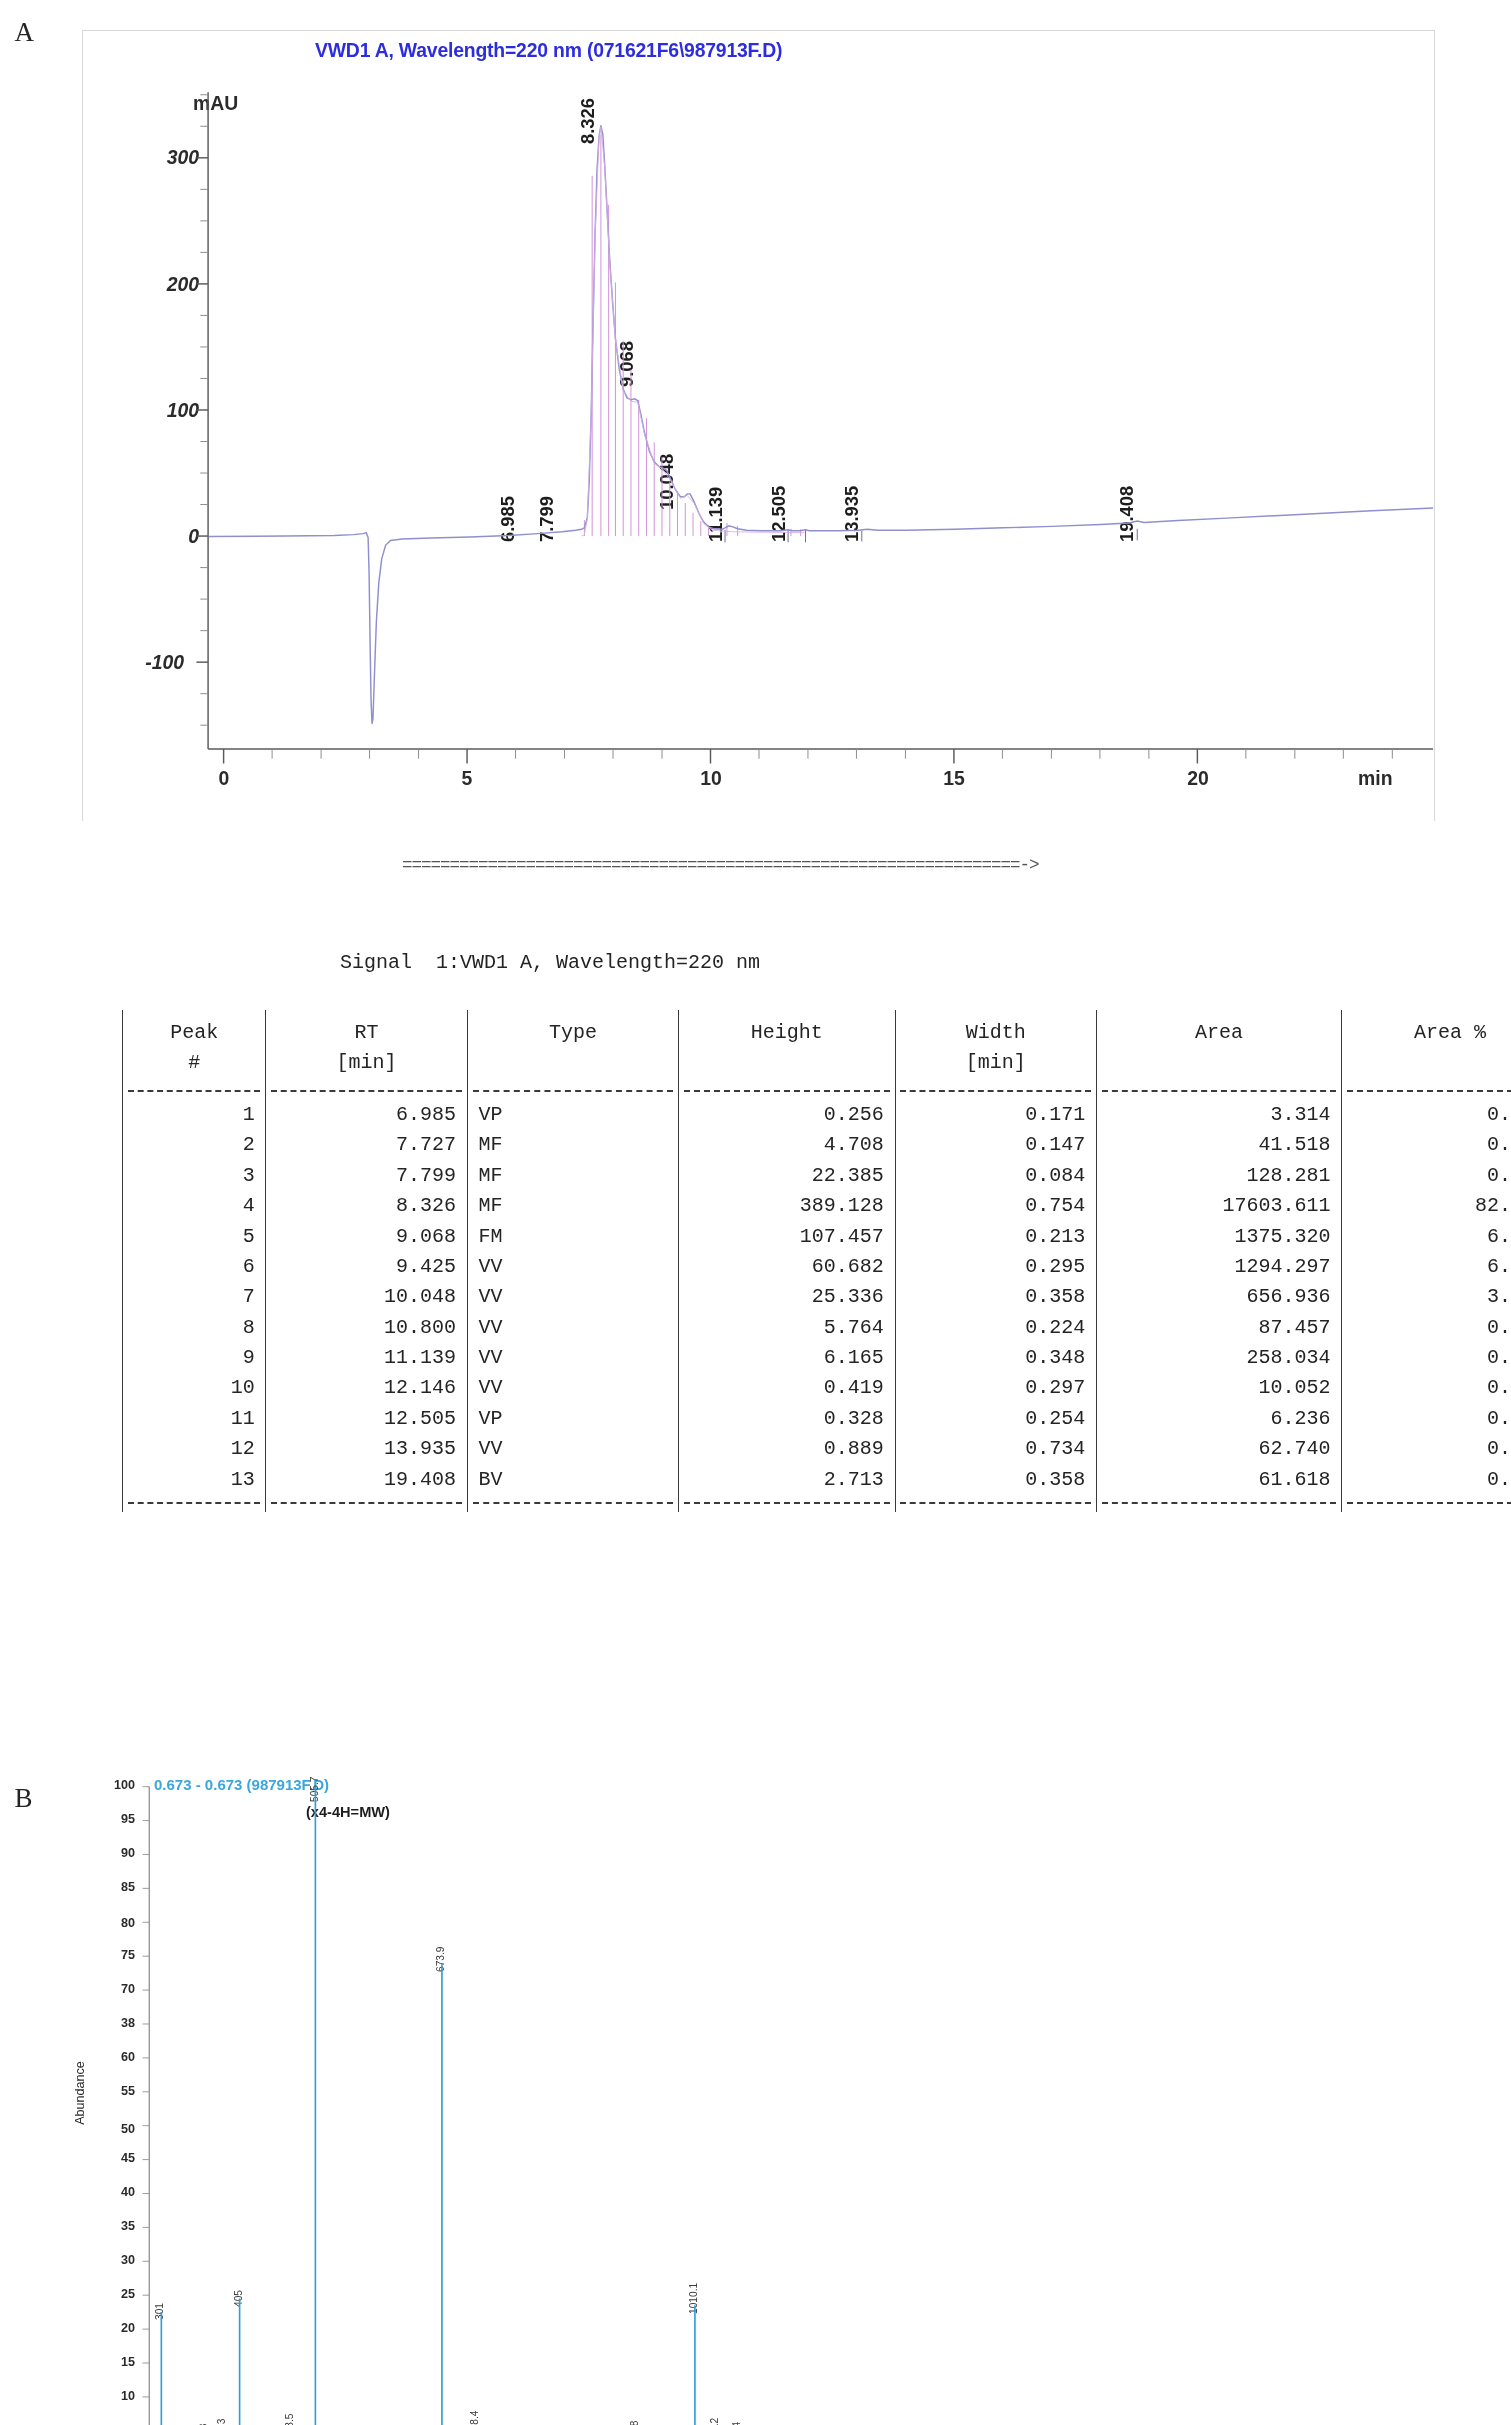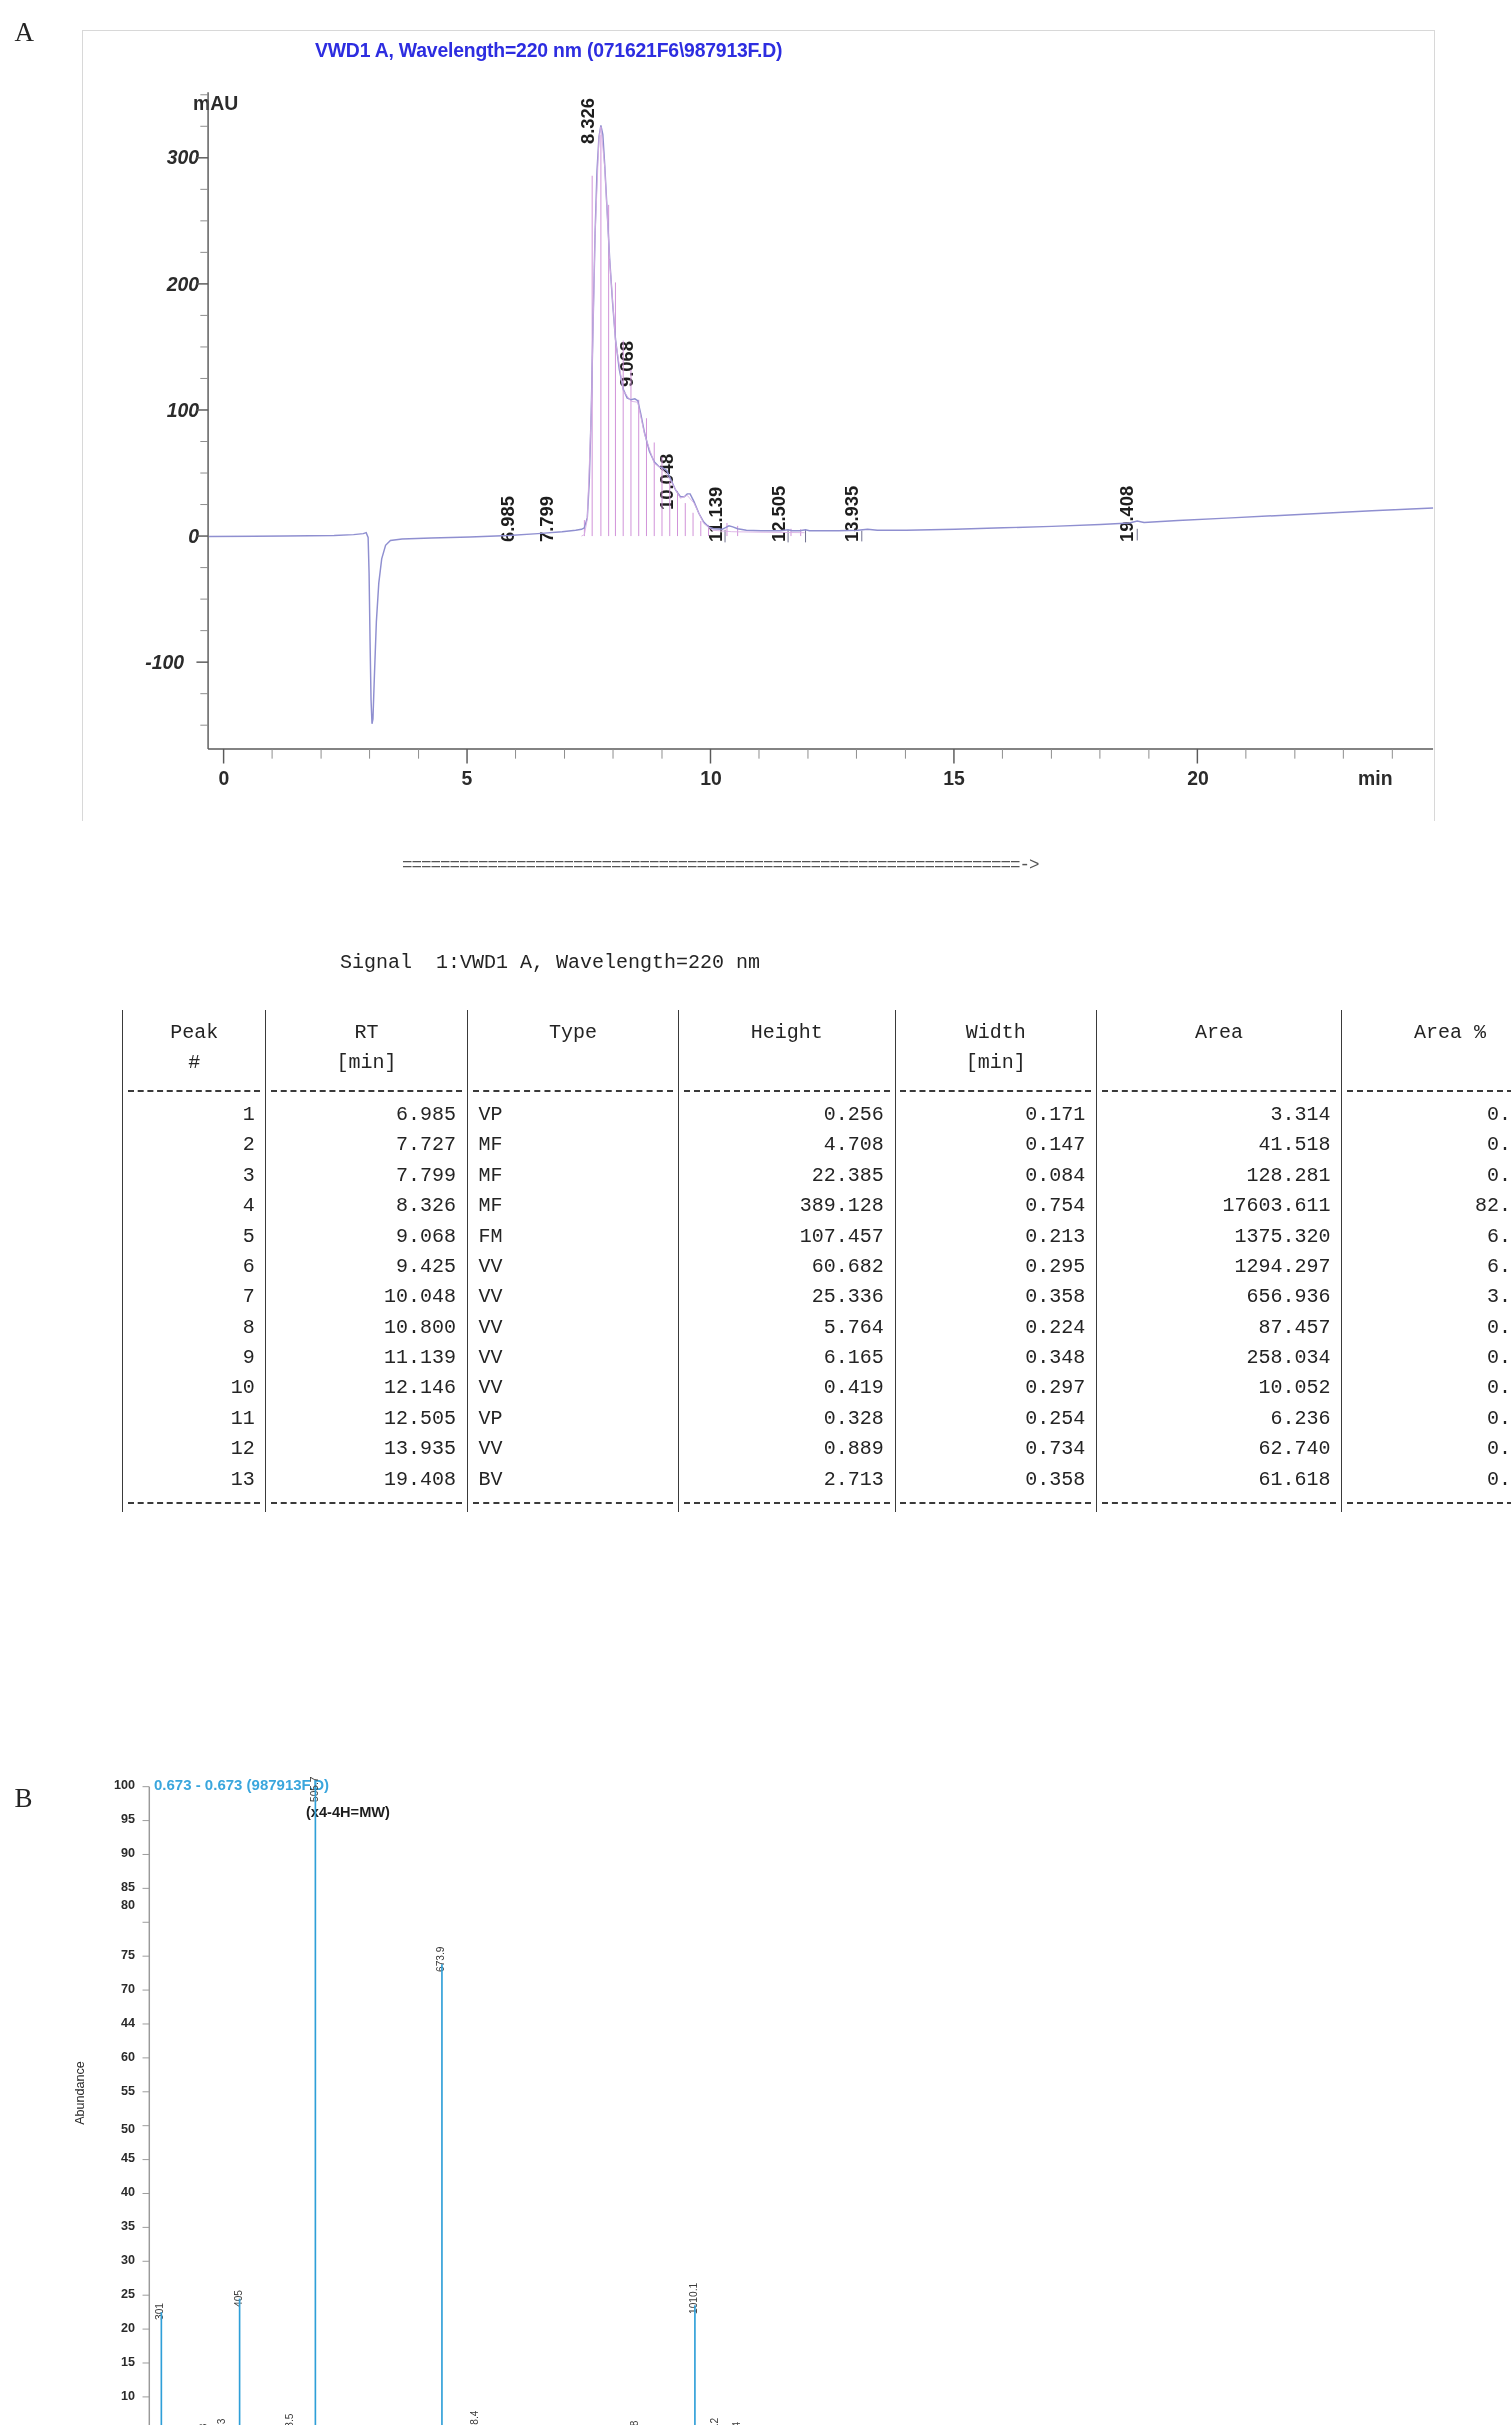--- a/index.html
+++ b/index.html
@@ -588,24 +588,24 @@
 <div id="panel-b">
   <div id="ms-title">0.673 - 0.673 (987913F.D)</div>
   <div id="ms-annotation">(x4-4H=MW)</div>
   <div id="ms-ylabel">Abundance</div>
 
   <div id="ms-yticks">
       <div class="ms-ytick-label" style="left: 42px; top: 2.4px;">100</div>
       <div class="ms-ytick-label" style="left: 42px; top: 36px;">95</div>
       <div class="ms-ytick-label" style="left: 42px; top: 70px;">90</div>
       <div class="ms-ytick-label" style="left: 42px; top: 104px;">85</div>
-      <div class="ms-ytick-label" style="left: 42px; top: 122px;">80</div>
+      <div class="ms-ytick-label" style="left: 42px; top: 140px;">80</div>
       <div class="ms-ytick-label" style="left: 42px; top: 172px;">75</div>
       <div class="ms-ytick-label" style="left: 42px; top: 206px;">70</div>
-      <div class="ms-ytick-label" style="left: 42px; top: 240px;">44</div>
+      <div class="ms-ytick-label" style="left: 42px; top: 240px;">38</div>
       <div class="ms-ytick-label" style="left: 42px; top: 274px;">60</div>
       <div class="ms-ytick-label" style="left: 42px; top: 308px;">55</div>
       <div class="ms-ytick-label" style="left: 42px; top: 346px;">50</div>
       <div class="ms-ytick-label" style="left: 42px; top: 375px;">45</div>
       <div class="ms-ytick-label" style="left: 42px; top: 409px;">40</div>
       <div class="ms-ytick-label" style="left: 42px; top: 443px;">35</div>
       <div class="ms-ytick-label" style="left: 42px; top: 477px;">30</div>
       <div class="ms-ytick-label" style="left: 42px; top: 511px;">25</div>
       <div class="ms-ytick-label" style="left: 42px; top: 545px;">20</div>
       <div class="ms-ytick-label" style="left: 42px; top: 579px;">15</div>

